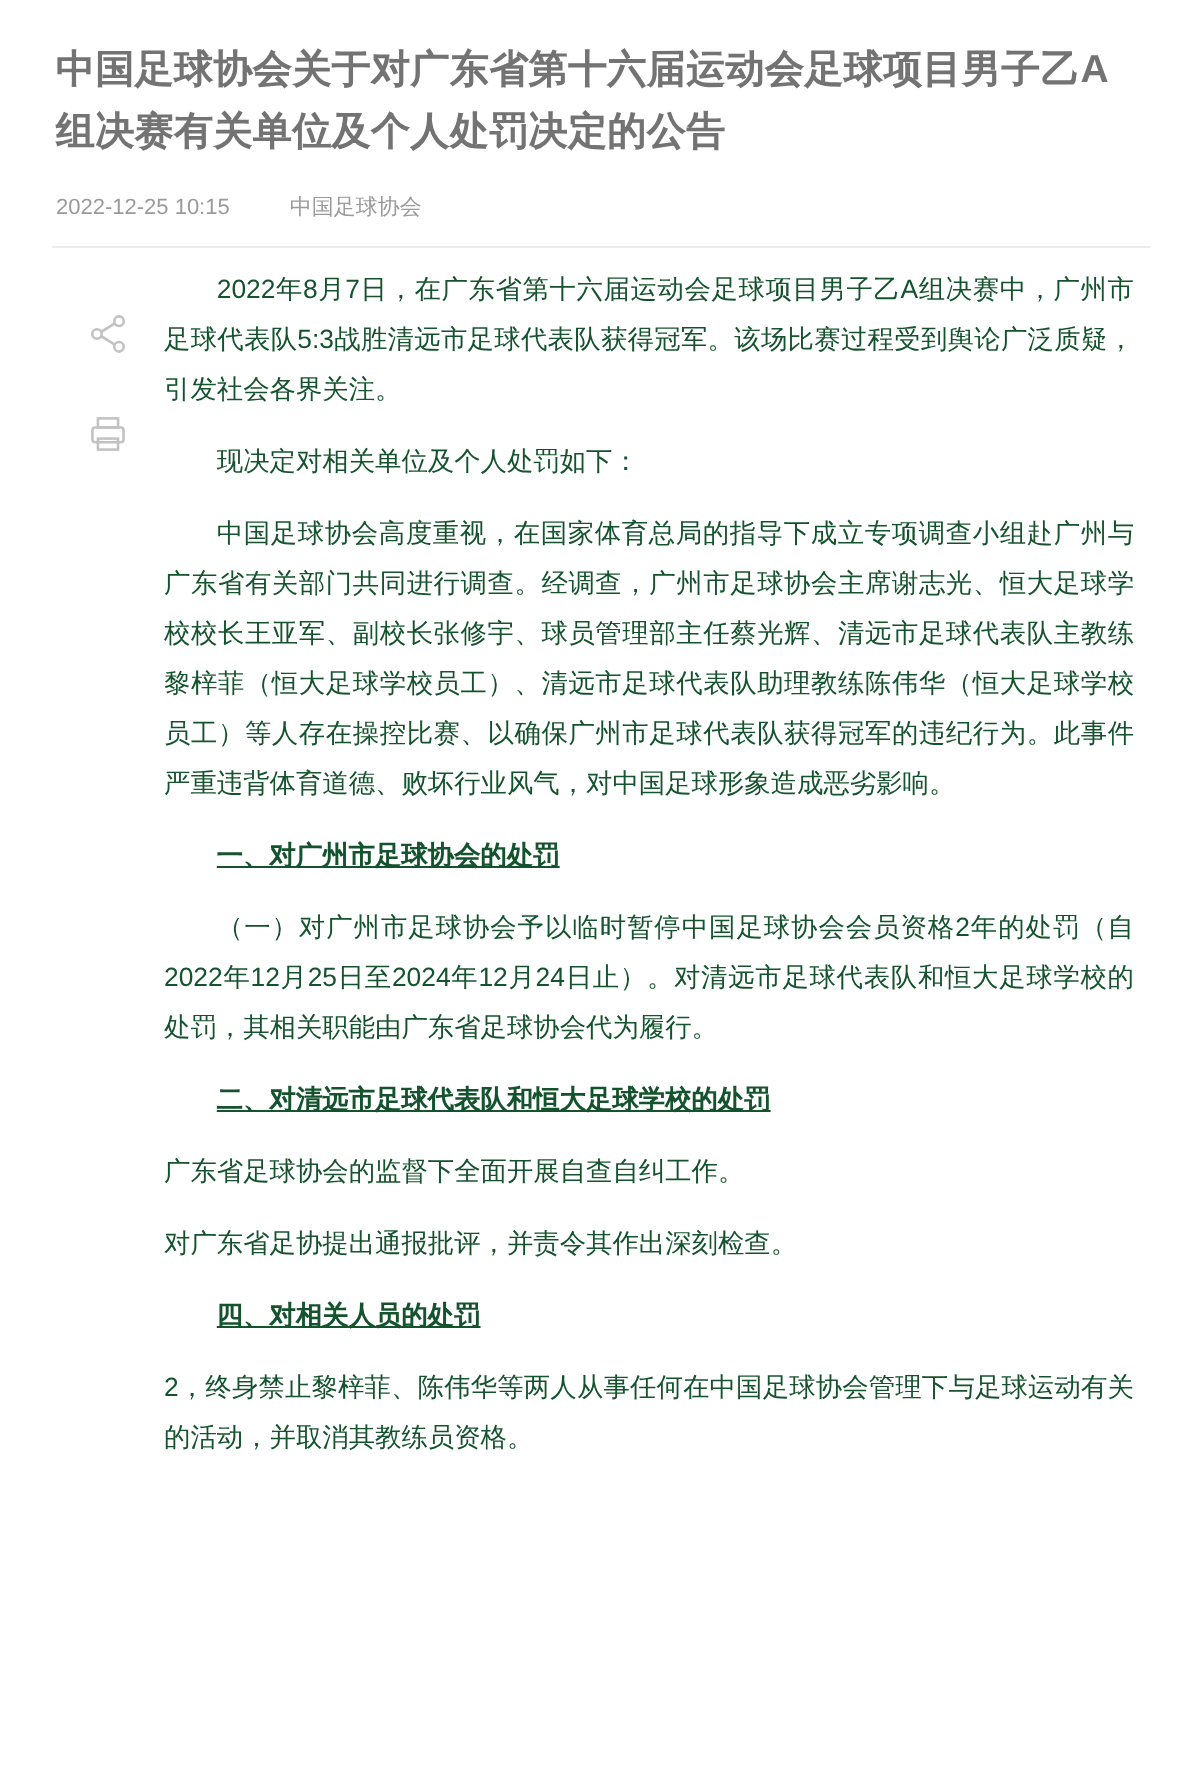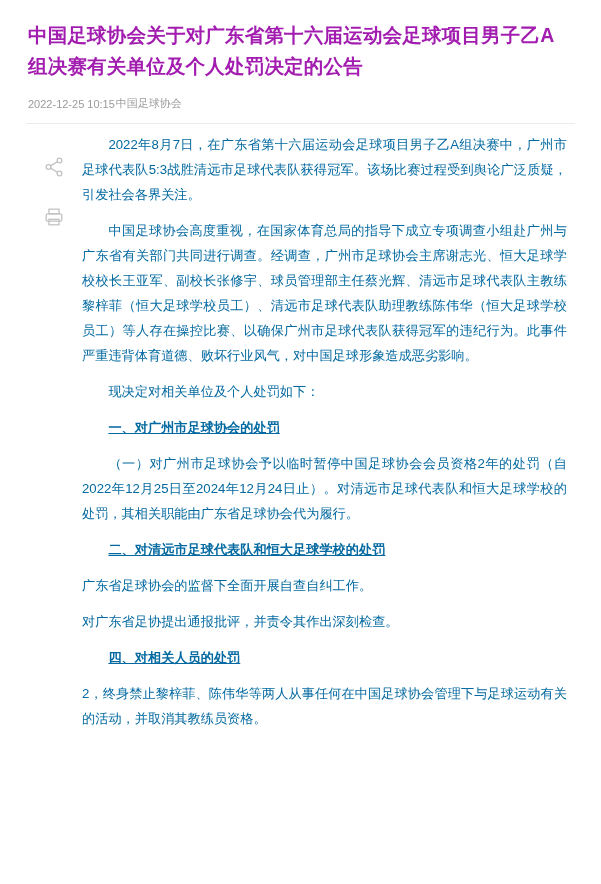--- a/index.html
+++ b/index.html
@@ -18,33 +18,33 @@
     position: relative;
     width: 601px;
     height: 884px;
     box-sizing: border-box;
     padding: 16px 26px 0 26px;
   }
   .title {
     font-size: 19.5px;
     font-weight: bold;
     line-height: 31px;
-    color: #a21caf;
+    color: #737373;
     letter-spacing: 0.2px;
     margin: 4px 0 0 0;
     padding: 0 2px;
   }
   .meta {
     margin-top: 14px;
     padding-left: 2px;
     font-size: 11px;
     color: #9a9a9a;
     display: flex;
     align-items: center;
-    gap: 1px;
+    gap: 30px;
   }
   .meta .sep {
     display: inline-block;
   }
   .divider {
     margin-top: 12px;
     border-top: 1px solid #ebebeb;
     width: 100%;
   }
   .body-wrap {
@@ -76,21 +76,21 @@
     stroke-width: 1.4;
   }
   .article {
     flex: 1 1 auto;
     padding-right: 8px;
   }
   .article p {
     margin: 0 0 11px 0;
     font-size: 13.2px;
     line-height: 25px;
-    color: #0369a1;
+    color: #14532d;
     text-align: justify;
     text-justify: inter-ideograph;
   }
   .indent {
     text-indent: 2em;
   }
   .sub-head {
     font-weight: bold;
     color: #1a1a1a;
     text-indent: 2em;
@@ -128,22 +128,22 @@
           <rect x="6.5" y="3.5" width="11" height="5"></rect>
           <rect x="3.5" y="8.5" width="17" height="8" rx="1.5"></rect>
           <rect x="6.5" y="14.5" width="11" height="6"></rect>
         </svg>
       </div>
     </div>
 
     <div class="article">
 
       <p class="indent">2022年8月7日，在广东省第十六届运动会足球项目男子乙A组决赛中，广州市足球代表队5:3战胜清远市足球代表队获得冠军。该场比赛过程受到舆论广泛质疑，引发社会各界关注。</p>
+      <p class="indent">现决定对相关单位及个人处罚如下：</p>
       <p class="indent">中国足球协会高度重视，在国家体育总局的指导下成立专项调查小组赴广州与广东省有关部门共同进行调查。经调查，广州市足球协会主席谢志光、恒大足球学校校长王亚军、副校长张修宇、球员管理部主任蔡光辉、清远市足球代表队主教练黎梓菲（恒大足球学校员工）、清远市足球代表队助理教练陈伟华（恒大足球学校员工）等人存在操控比赛、以确保广州市足球代表队获得冠军的违纪行为。此事件严重违背体育道德、败坏行业风气，对中国足球形象造成恶劣影响。</p>
-      <p class="indent">现决定对相关单位及个人处罚如下：</p>
 
       <p class="sub-head">一、对广州市足球协会的处罚</p>
       <p class="indent">（一）对广州市足球协会予以临时暂停中国足球协会会员资格2年的处罚（自2022年12月25日至2024年12月24日止）。对清远市足球代表队和恒大足球学校的处罚，其相关职能由广东省足球协会代为履行。</p>
 
       <p class="sub-head">二、对清远市足球代表队和恒大足球学校的处罚</p>
       <p>广东省足球协会的监督下全面开展自查自纠工作。</p>
 
       <p>对广东省足协提出通报批评，并责令其作出深刻检查。</p>
 
       <p class="sub-head">四、对相关人员的处罚</p>

